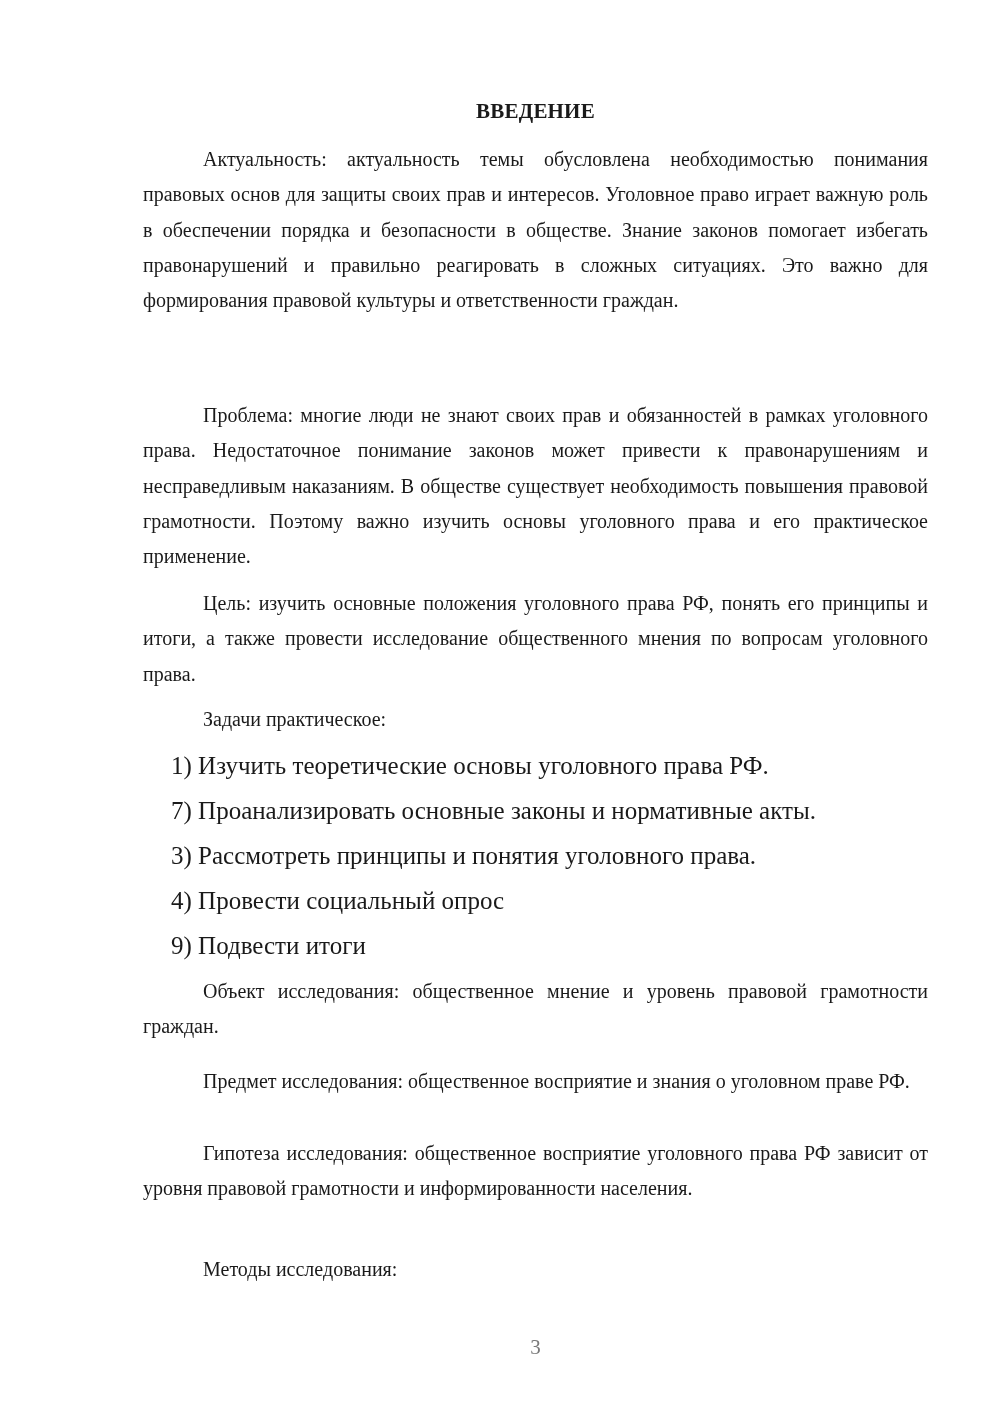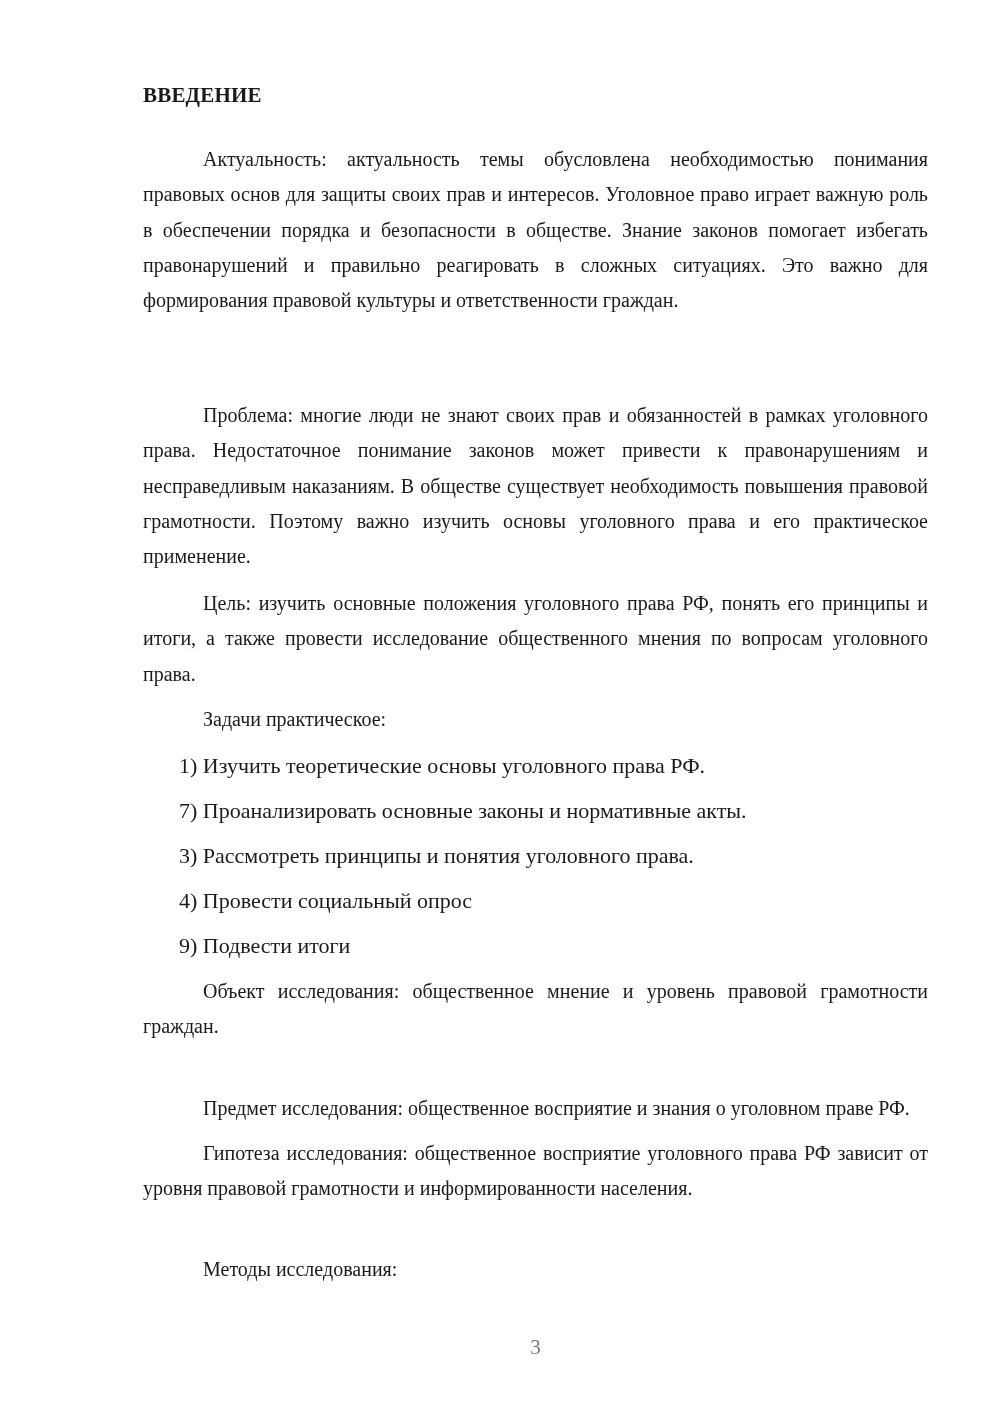--- a/index.html
+++ b/index.html
@@ -17,43 +17,44 @@
     }
     .page {
       position: absolute;
       left: 143px;
       top: 0;
       width: 785px;
     }
     .title {
       position: absolute;
       left: 0;
-      top: 80px;
+      top: 96px;
       width: 785px;
+      text-align: center;
       font-weight: bold;
       font-size: 21px;
       line-height: 30px;
       letter-spacing: 0.2px;
     }
     .para {
       position: absolute;
       left: 0;
       width: 785px;
       font-size: 20px;
       line-height: 35.3px;
       text-align: justify;
       text-align-last: left;
       text-indent: 60px;
       margin: 0;
     }
     .list-item {
       position: absolute;
-      left: 36px;
+      left: 28px;
       width: 750px;
-      font-size: 22px;
+      font-size: 25px;
       line-height: 35px;
       margin: 0;
       white-space: nowrap;
     }
     .page-number {
       position: absolute;
       left: 0;
       top: 1333px;
       width: 785px;
       text-align: center;
@@ -80,21 +81,21 @@
   <div>
     <p class="list-item" style="top:748px;">1) Изучить теоретические основы уголовного права РФ.</p>
     <p class="list-item" style="top:793px;">7) Проанализировать основные законы и нормативные акты.</p>
     <p class="list-item" style="top:838px;">3) Рассмотреть принципы и понятия уголовного права.</p>
     <p class="list-item" style="top:883px;">4) Провести социальный опрос</p>
     <p class="list-item" style="top:928px;">9) Подвести итоги</p>
   </div>
 
   <p class="para" style="top:974px;">Объект исследования: общественное мнение и уровень правовой грамотности граждан.</p>
 
-  <p class="para" style="top:1091px;">Предмет исследования: общественное восприятие и знания о уголовном праве РФ.</p>
+  <p class="para" style="top:1064px;">Предмет исследования: общественное восприятие и знания о уголовном праве РФ.</p>
 
   <p class="para" style="top:1136px;">Гипотеза исследования: общественное восприятие уголовного права РФ зависит от уровня правовой грамотности и информированности населения.</p>
 
   <p class="para" style="top:1252px;">Методы исследования:</p>
 
   <div class="page-number">3</div>
 
 </div>
 
 </body></html>

